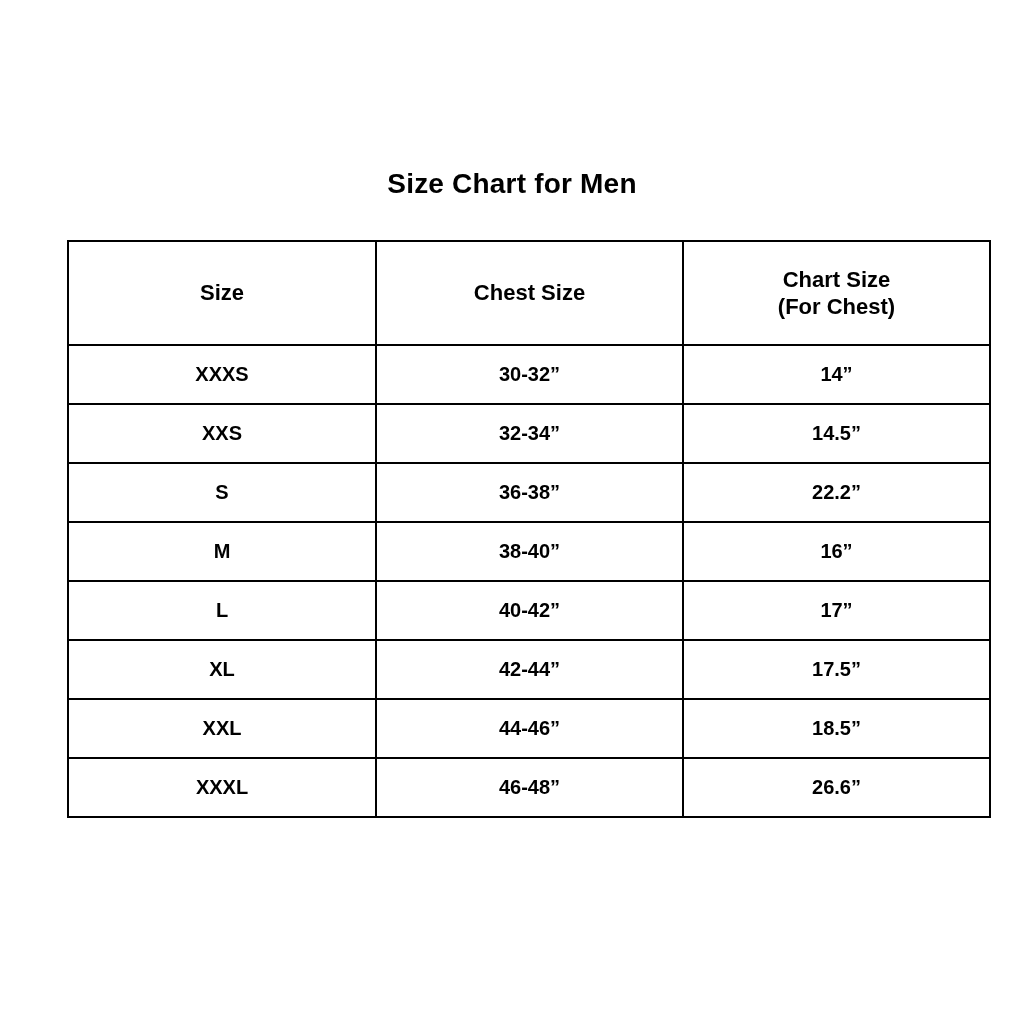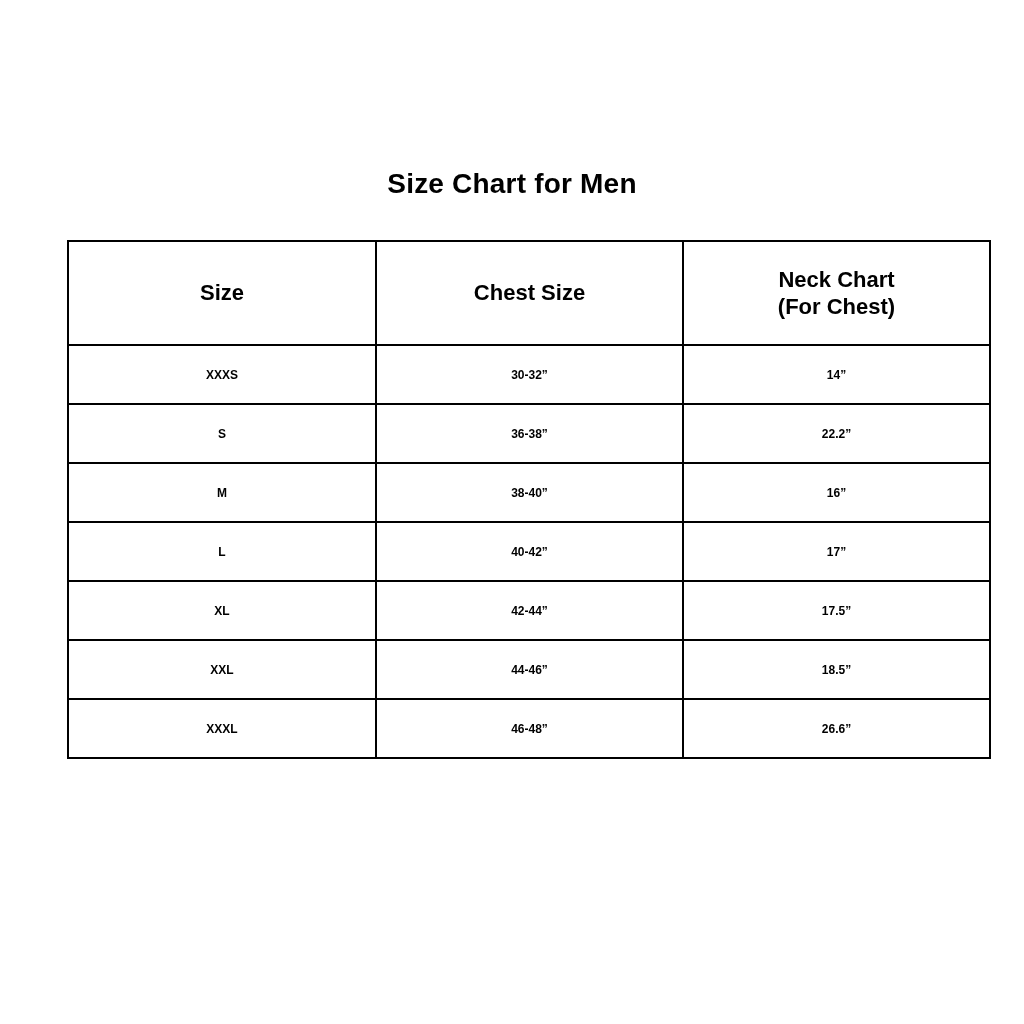--- a/index.html
+++ b/index.html
@@ -57,21 +57,21 @@
     line-height: 1.25;
     padding: 4px 6px;
   }
   table.size-chart thead th .sub {
     display: block;
     font-size: 22px;
     font-weight: bold;
   }
   table.size-chart tbody td {
     height: 53px;
-    font-size: 12px;
+    font-size: 20px;
     padding: 2px 6px;
   }
   col.c-size { width: 308px; }
   col.c-chest { width: 307px; }
   col.c-neck { width: 307px; }
 </style>
 </head>
 <body>
 
 <div class="page">
@@ -87,30 +87,35 @@
       </colgroup>
       <thead>
         <tr>
           <th>
             <span>Size</span>
           </th>
           <th>
             <span>Chest Size</span>
           </th>
           <th>
-            <span>Neck Chart</span>
+            <span>Chart Size</span>
             <span class="sub">(For Chest)</span>
           </th>
         </tr>
       </thead>
       <tbody>
         <tr>
           <td>XXXS</td>
           <td>30-32”</td>
           <td>14”</td>
+        </tr>
+        <tr>
+          <td>XXS</td>
+          <td>32-34”</td>
+          <td>14.5”</td>
         </tr>
         <tr>
           <td>S</td>
           <td>36-38”</td>
           <td>22.2”</td>
         </tr>
         <tr>
           <td>M</td>
           <td>38-40”</td>
           <td>16”</td>

